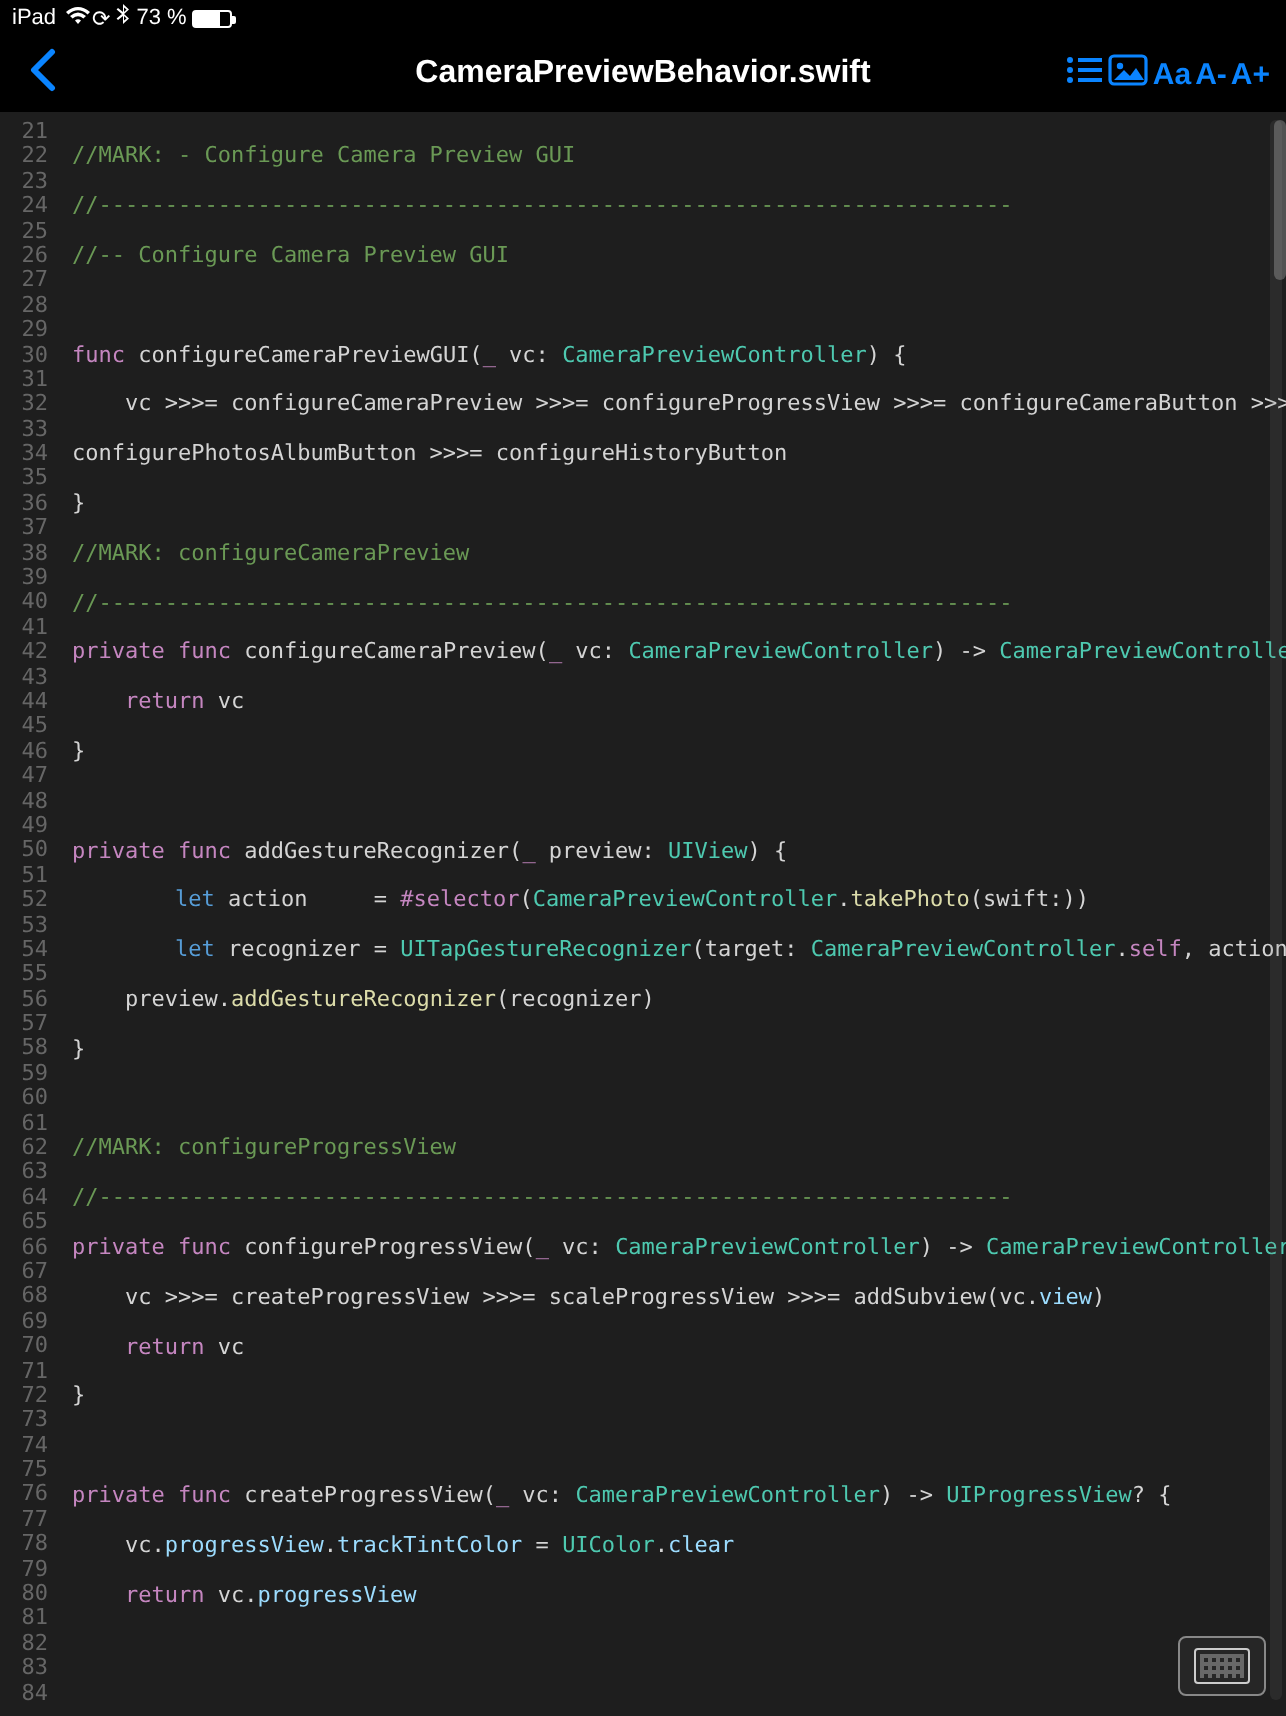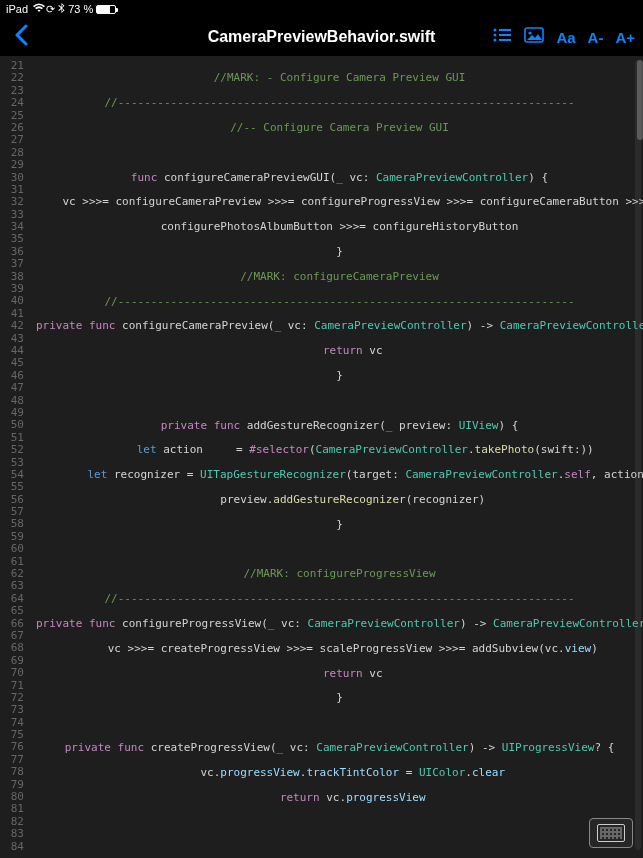--- a/index.html
+++ b/index.html
@@ -6,27 +6,27 @@
     html,body { width:643px; height:858px; overflow:hidden; font-family:-apple-system,Helvetica,Arial,sans-serif; }
     body { background:#1e1e1e; color:#ccc; }
     .status-bar { height:18px; background:#000; color:#fff; font-size:11px; display:flex; align-items:center; padding:0 6px; }
     .status-left { flex:0 0 auto; display:flex; align-items:center; gap:4px; }
     .status-center { flex:1; text-align:center; }
     .status-right { flex:0 0 auto; display:flex; align-items:center; gap:3px; }
     .wifi { display:inline-block; }
     .nav-bar { height:38px; background:#000; display:flex; align-items:center; padding:0 8px; position:relative;justify-content:flex-end; }
     .nav-back { color:#0a84ff; font-size:28px; font-weight:300; padding:0 6px; line-height:1; }
     .nav-title { position:absolute; left:0; right:0; text-align:center; color:#fff; font-size:16px; font-weight:600; pointer-events:none; }
-    .nav-actions { margin-left:auto; display:flex; align-items:center; gap:12px; }
+    .nav-actions { margin-left:auto; display:flex; align-items:center; gap:2px; }
     .nav-icon { color:#0a84ff; font-size:18px; }
     .nav-icon.small { font-size:15px; }
     .editor { height:802px; background:#1e1e1e; display:flex; font-family:Menlo,Consolas,monospace; font-size:11px; line-height:12.4px; position:relative; }
     .gutter { width:30px; background:#1e1e1e; color:#666; text-align:right; padding:4px 6px 4px 0; user-select:none; }
     .gutter div { height:12.4px; }
-    .code { flex:1; padding:4px 0 4px 6px; white-space:pre; color:#d4d4d4; overflow:hidden;text-align:center; }
+    .code { flex:1; padding:4px 0 4px 6px; white-space:pre; color:#d4d4d4; overflow:hidden; }
     .code div { height:12.4px; }
     .c-kw { color:#c586c0; }
     .c-kw2 { color:#569cd6;margin-left:25px; }
     .c-type { color:#4ec9b0; }
     .c-fn { color:#dcdcaa; }
     .c-prop { color:#9cdcfe; }
     .c-cmt { color:#6a9955; }
     .minimap { position:absolute; right:2px; top:4px; width:6px; height:790px; background:rgba(120,120,120,0.15); border-radius:3px; }
     .minimap-thumb { position:absolute; right:0; top:4px; width:6px; height:80px; background:rgba(180,180,180,0.35); border-radius:3px; }
     .kbd-btn { position:absolute; right:10px; bottom:10px; width:44px; height:30px; border:1px solid #888; border-radius:4px; background:rgba(40,40,40,0.85); display:flex; align-items:center; justify-content:center; }

